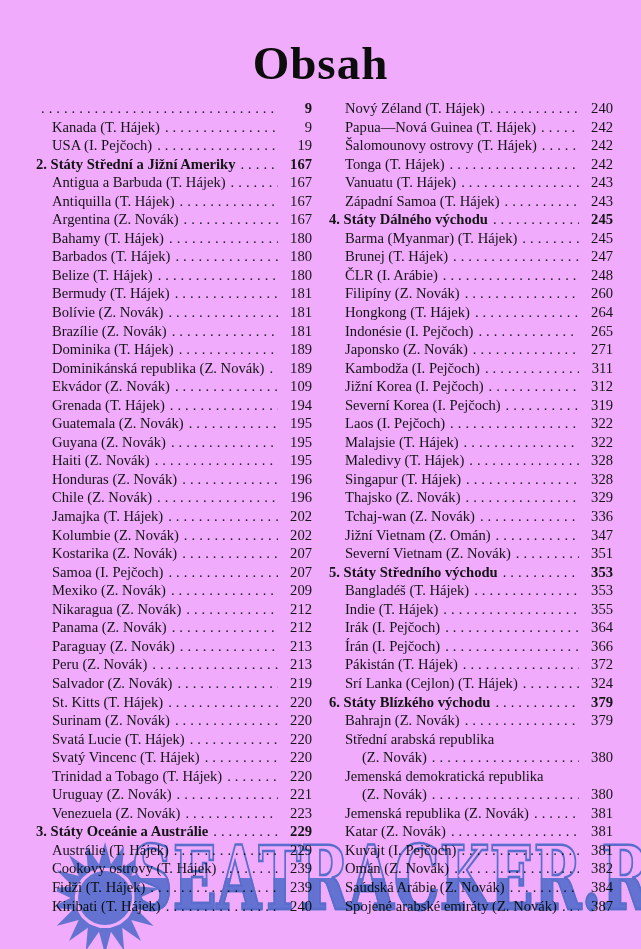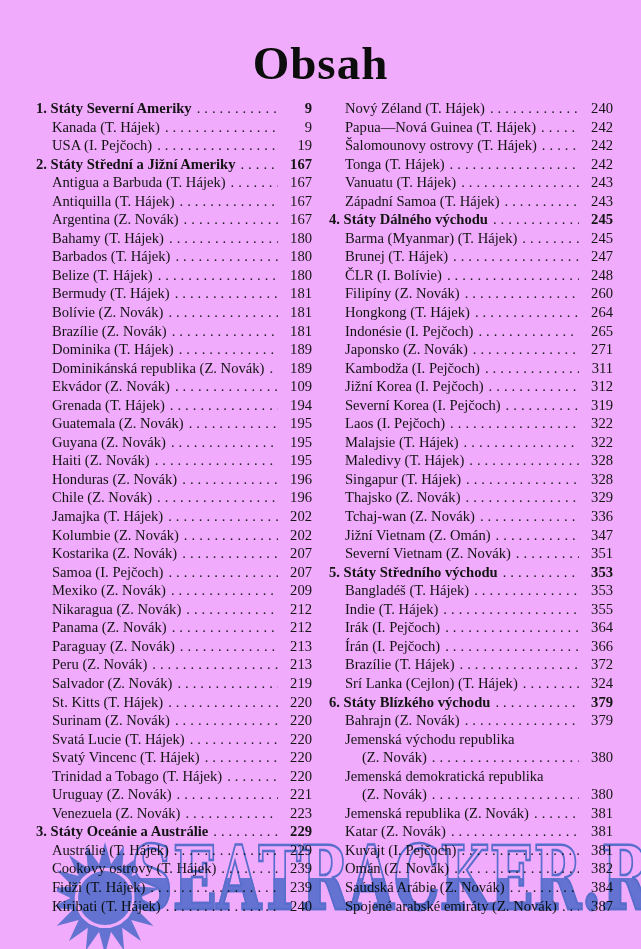--- a/index.html
+++ b/index.html
@@ -67,21 +67,20 @@
 </style>
 </head>
 <body>
 
 <div class="page">
 
   <div class="title">Obsah</div>
 
   <div class="col col-left">
       <div class="row section">
-        <span class="label">1. Státy Severní Ameriky</span>
         <span class="dots"></span>
         <span class="page-num">9</span>
       </div>
       <div class="row entry">
         <span class="label">Kanada (T. Hájek)</span>
         <span class="dots"></span>
         <span class="page-num">9</span>
       </div>
       <div class="row entry">
         <span class="label">USA (I. Pejčoch)</span>
@@ -334,21 +333,21 @@
         <span class="label">Barma (Myanmar) (T. Hájek)</span>
         <span class="dots"></span>
         <span class="page-num">245</span>
       </div>
       <div class="row entry">
         <span class="label">Brunej (T. Hájek)</span>
         <span class="dots"></span>
         <span class="page-num">247</span>
       </div>
       <div class="row entry">
-        <span class="label">ČLR (I. Bolívie)</span>
+        <span class="label">ČLR (I. Arábie)</span>
         <span class="dots"></span>
         <span class="page-num">248</span>
       </div>
       <div class="row entry">
         <span class="label">Filipíny (Z. Novák)</span>
         <span class="dots"></span>
         <span class="page-num">260</span>
       </div>
       <div class="row entry">
         <span class="label">Hongkong (T. Hájek)</span>
@@ -439,41 +438,41 @@
         <span class="label">Irák (I. Pejčoch)</span>
         <span class="dots"></span>
         <span class="page-num">364</span>
       </div>
       <div class="row entry">
         <span class="label">Írán (I. Pejčoch)</span>
         <span class="dots"></span>
         <span class="page-num">366</span>
       </div>
       <div class="row entry">
-        <span class="label">Brazílie (T. Hájek)</span>
+        <span class="label">Pákistán (T. Hájek)</span>
         <span class="dots"></span>
         <span class="page-num">372</span>
       </div>
       <div class="row entry">
         <span class="label">Srí Lanka (Cejlon) (T. Hájek)</span>
         <span class="dots"></span>
         <span class="page-num">324</span>
       </div>
       <div class="row section">
         <span class="label">6. Státy Blízkého východu</span>
         <span class="dots"></span>
         <span class="page-num">379</span>
       </div>
       <div class="row entry">
         <span class="label">Bahrajn (Z. Novák)</span>
         <span class="dots"></span>
         <span class="page-num">379</span>
       </div>
       <div class="row plain">
-        <span class="label">Jemenská východu republika</span>
+        <span class="label">Střední arabská republika</span>
       </div>
       <div class="row entry2">
         <span class="label">(Z. Novák)</span>
         <span class="dots"></span>
         <span class="page-num">380</span>
       </div>
       <div class="row plain">
         <span class="label">Jemenská demokratická republika</span>
       </div>
       <div class="row entry2">

